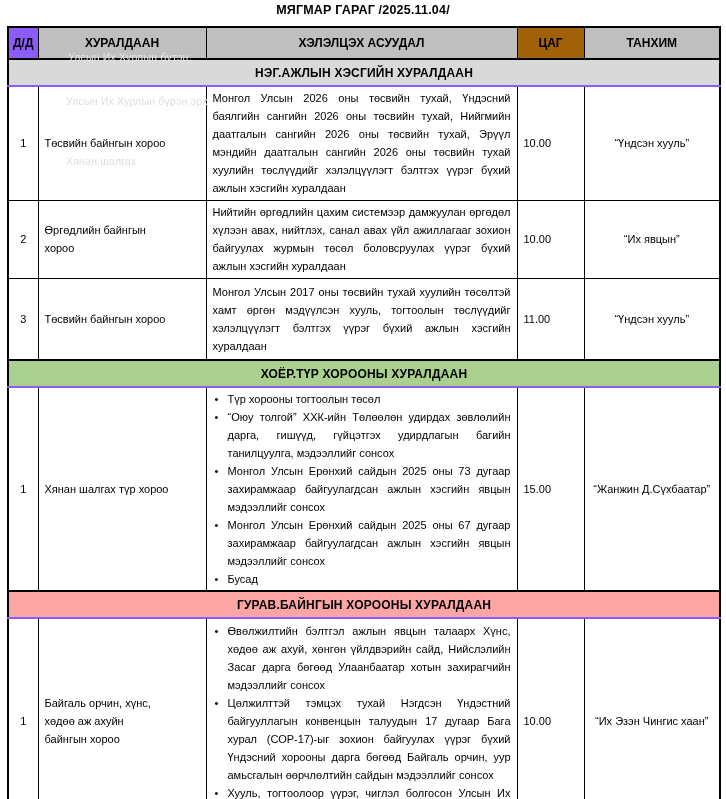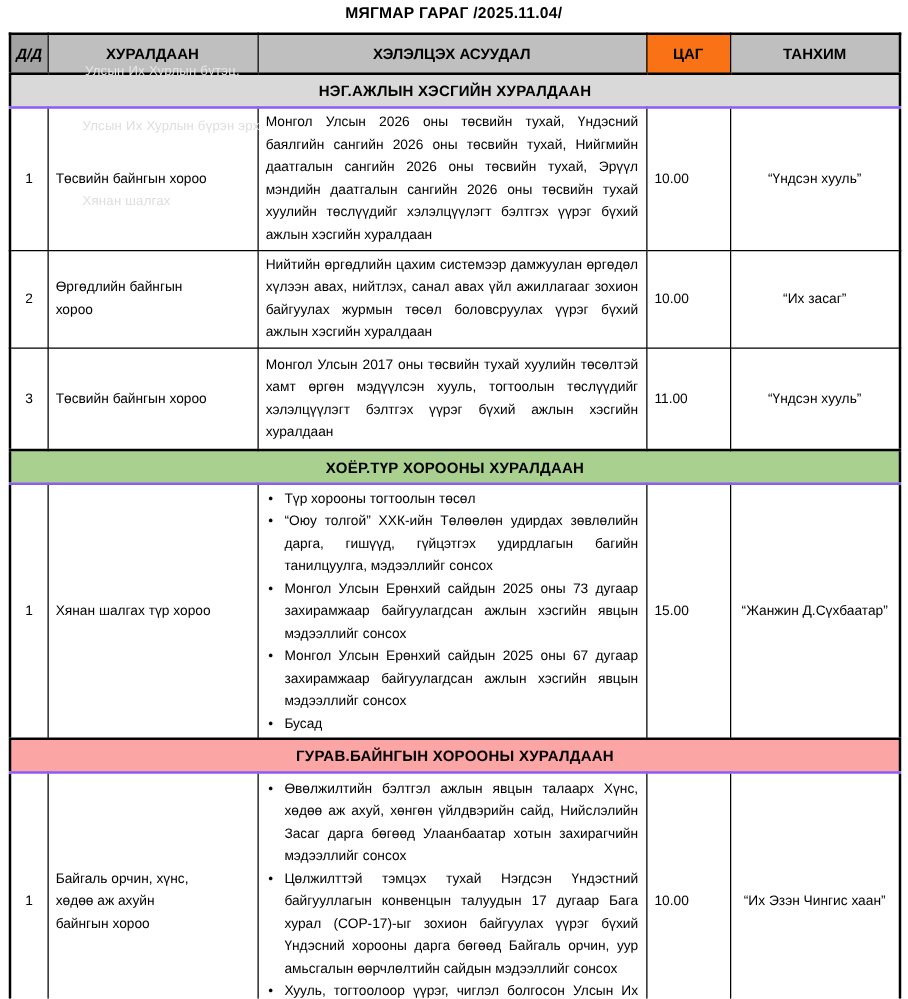--- a/index.html
+++ b/index.html
@@ -55,24 +55,24 @@
   <table class="sched">
       <colgroup>
         <col style="width: 30px;">
         <col style="width: 168px;">
         <col style="width: 311px;">
         <col style="width: 67px;">
         <col style="width: 136px;">
       </colgroup>
       <thead>
         <tr>
-          <th style="background: #a3a3a3; font-style: italic;">Д/Д</th>
+          <th style="background: #8b5cf6;">Д/Д</th>
           <th style="background: rgb(191, 191, 191);">ХУРАЛДААН</th>
           <th style="background: rgb(191, 191, 191);">ХЭЛЭЛЦЭХ АСУУДАЛ</th>
-          <th style="background: #f97316;">ЦАГ</th>
+          <th style="background: #a16207;">ЦАГ</th>
           <th style="background: rgb(191, 191, 191);">ТАНХИМ</th>
         </tr>
       </thead>
       <tbody>
         <tr class="section-row">
           <td colspan="5" style="background: rgb(217, 217, 217);">НЭГ.АЖЛЫН ХЭСГИЙН ХУРАЛДААН</td>
         </tr>
         <tr style="height: 114px;">
           <td class="c-no">1</td>
           <td class="c-meeting">
@@ -86,21 +86,21 @@
         </tr>
         <tr style="height: 78px;">
           <td class="c-no">2</td>
           <td class="c-meeting">
             <div class="mwrap">Өргөдлийн байнгын хороо</div>
           </td>
           <td class="c-agenda">
             <p>Нийтийн өргөдлийн цахим системээр дамжуулан өргөдөл хүлээн авах, нийтлэх, санал авах үйл ажиллагааг зохион байгуулах журмын төсөл боловсруулах үүрэг бүхий ажлын хэсгийн хуралдаан</p>
           </td>
           <td class="c-time">10.00</td>
-          <td class="c-hall">“Их засаг”</td>
+          <td class="c-hall">“Их явцын”</td>
         </tr>
         <tr style="height: 82px;">
           <td class="c-no">3</td>
           <td class="c-meeting">
             <div class="mwrap">Төсвийн байнгын хороо</div>
           </td>
           <td class="c-agenda">
             <p>Монгол Улсын 2017 оны төсвийн тухай хуулийн төсөлтэй хамт өргөн мэдүүлсэн хууль, тогтоолын төслүүдийг хэлэлцүүлэгт бэлтгэх үүрэг бүхий ажлын хэсгийн хуралдаан</p>
           </td>
           <td class="c-time">11.00</td>

